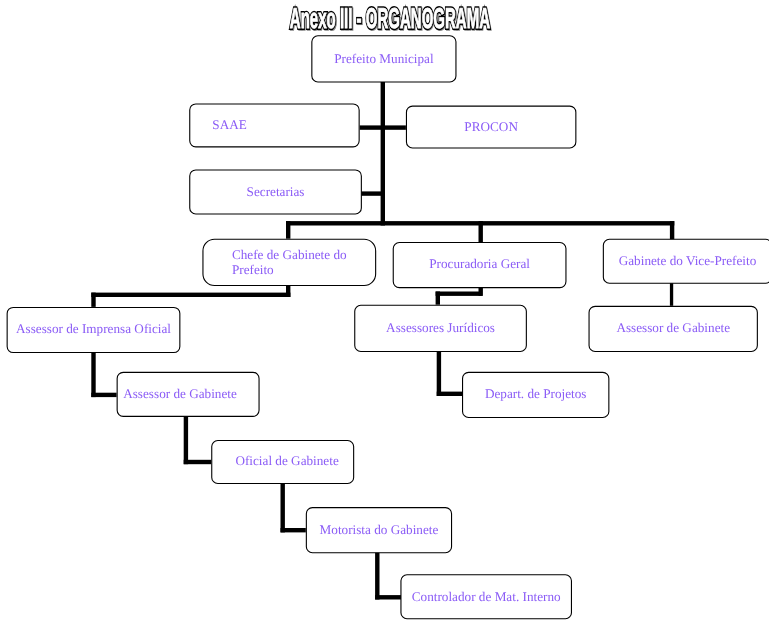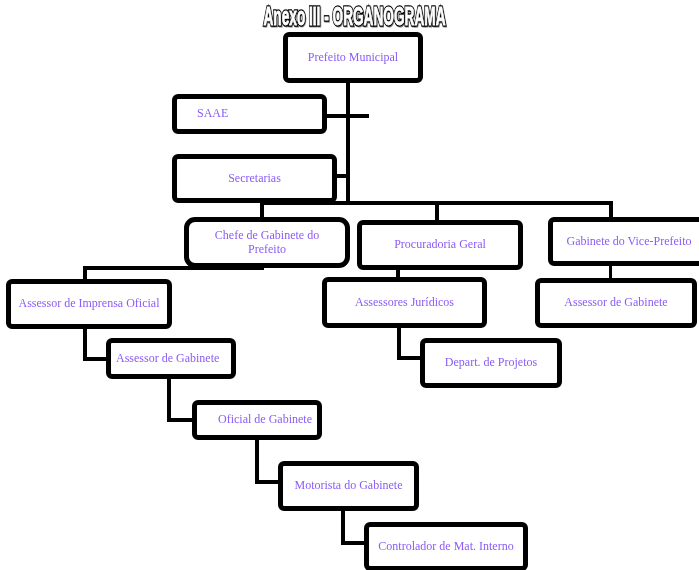--- a/index.html
+++ b/index.html
@@ -1,19 +1,19 @@
 <!DOCTYPE html>
 <html><head>
 <meta charset="utf-8">
 <style>
   html,body{margin:0;padding:0;background:#ffffff;}
   #page{position:relative;width:699px;height:570px;background:#ffffff;overflow:hidden;
         font-family:"Liberation Serif",serif;font-size:12px;color:#8b5cf6;}
-  .box{position:absolute;border:5px solid #000000;border-radius:6px;background:#fff;
-       display:flex;align-items:center;justify-content:center;text-align:center;line-height:1.15;font-family:Liberation Serif, serif;}
+  .box{position:absolute;border:1px solid #000000;border-radius:6px;background:#fff;
+       display:flex;align-items:center;justify-content:center;text-align:left;line-height:1.15;font-family:Liberation Serif, serif;}
   .ln{position:absolute;background:#000;}
 </style>
 </head>
 <body>
 <div id="page">
 
   <svg width="699" height="34" style="position:absolute;left:0;top:0;">
     <g font-family="Liberation Sans, sans-serif" font-size="26" font-weight="bold">
       <text x="264.3" y="26.1" textLength="182" lengthAdjust="spacingAndGlyphs" fill="none" stroke="#8a8a8a" stroke-width="3.2">Anexo III - ORGANOGRAMA</text>
       <text x="263.5" y="25" textLength="182" lengthAdjust="spacingAndGlyphs" fill="none" stroke="#000000" stroke-width="3.6">Anexo III - ORGANOGRAMA</text>
@@ -49,20 +49,21 @@
   <div class="ln" style="left:167px;top:418px;width:25px;height:3.5px;"></div>
 
   <div class="ln" style="left:255px;top:440px;width:3.5px;height:44px;"></div>
   <div class="ln" style="left:255px;top:480px;width:23px;height:3.5px;"></div>
 
   <div class="ln" style="left:341px;top:501px;width:3.5px;height:44px;"></div>
   <div class="ln" style="left:341px;top:541px;width:24px;height:3.5px;"></div>
 
   <div class="box" style="left:283px;top:32px;width:130px;height:41px;">Prefeito Municipal</div>
   <div class="box" style="left:172px;top:94px;width:155px;height:40px;justify-content:flex-start;padding-left:20px;box-sizing:border-box;">SAAE</div>
+  <div class="box" style="left:369px;top:96px;width:153px;height:37px;">PROCON</div>
   <div class="box" style="left:172px;top:154px;width:155px;height:39px;">Secretarias</div>
   <div class="box" style="left:184px;top:217px;width:156px;height:41px;border-radius:11px;">Chefe de Gabinete do<br>Prefeito</div>
   <div class="box" style="left:357px;top:220px;width:156px;height:40px;">Procuradoria Geral</div>
   <div class="box" style="left:548px;top:217px;width:152px;height:39px;">Gabinete do Vice-Prefeito</div>
   <div class="box" style="left:6px;top:279px;width:156px;height:40px;">Assessor de Imprensa Oficial</div>
   <div class="box" style="left:322px;top:277px;width:155px;height:41px;">Assessores Jurídicos</div>
   <div class="box" style="left:535px;top:278px;width:152px;height:40px;">Assessor de Gabinete</div>
   <div class="box" style="left:106px;top:338px;width:130px;height:41px;justify-content:flex-start;padding-left:5px;box-sizing:border-box;">Assessor de Gabinete</div>
   <div class="box" style="left:420px;top:338px;width:132px;height:40px;">Depart. de Projetos</div>
   <div class="box" style="left:192px;top:400px;width:130px;height:40px;justify-content:flex-start;padding-left:21px;box-sizing:border-box;">Oficial de Gabinete</div>

